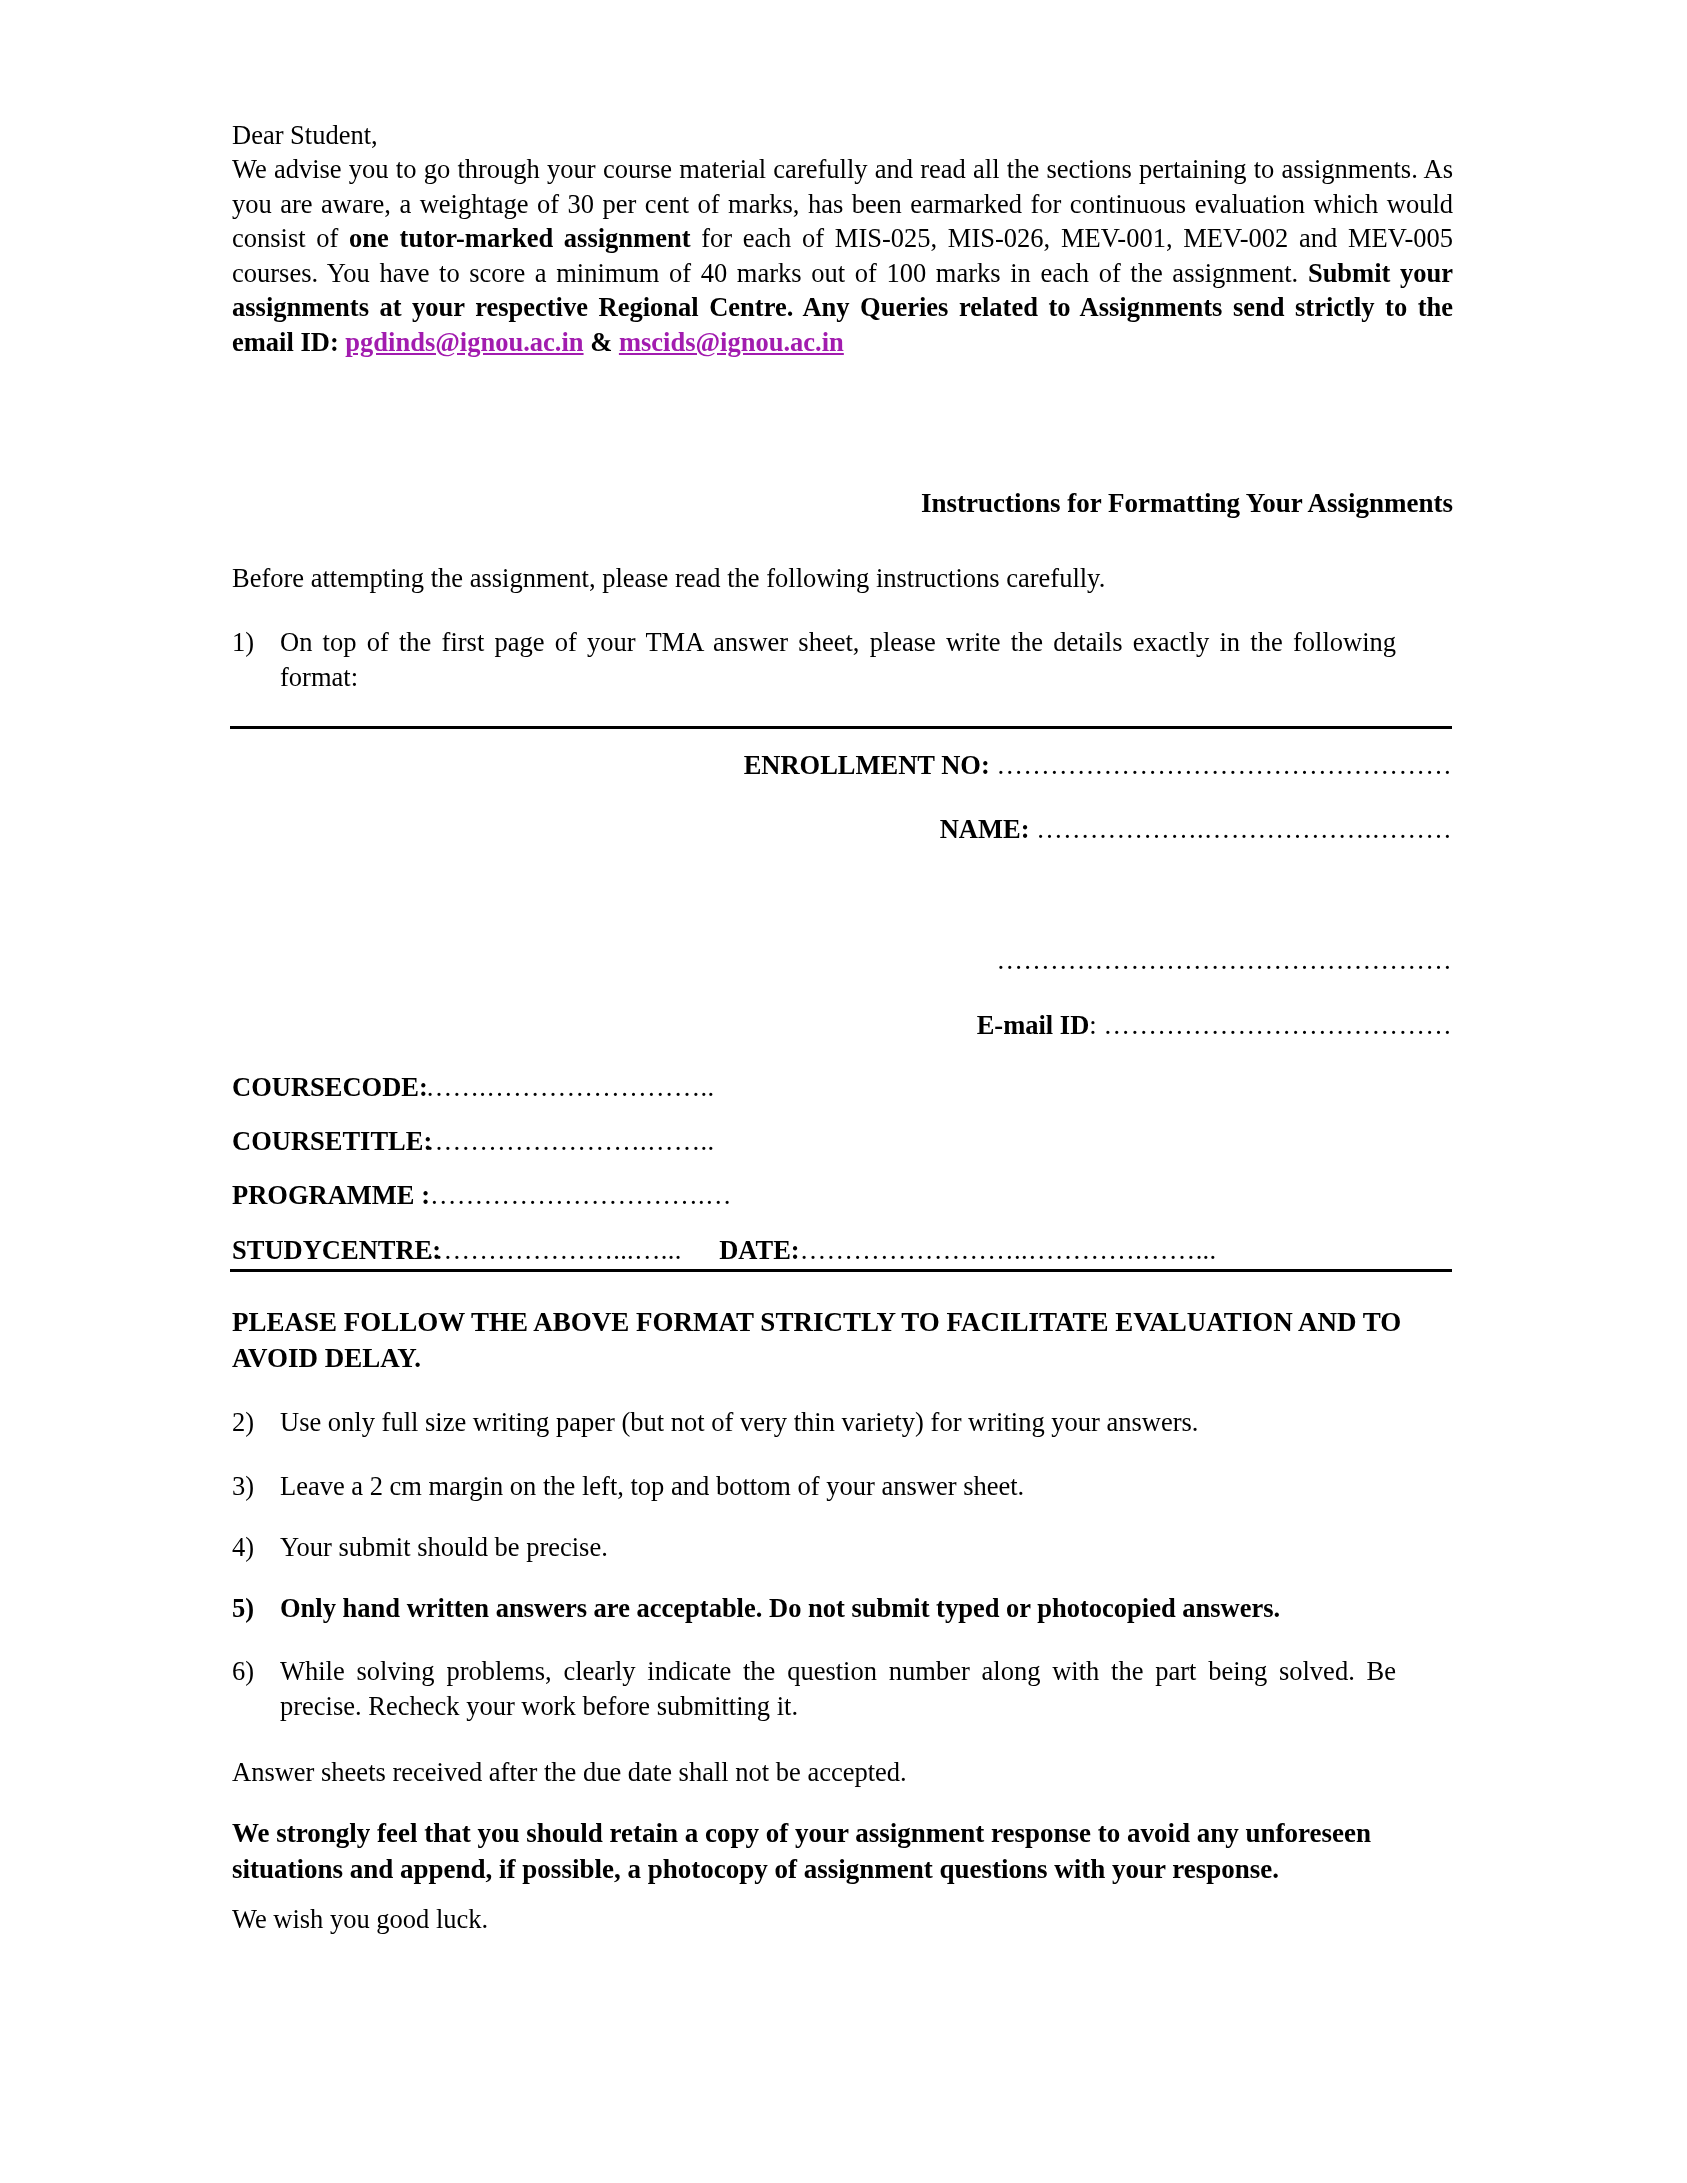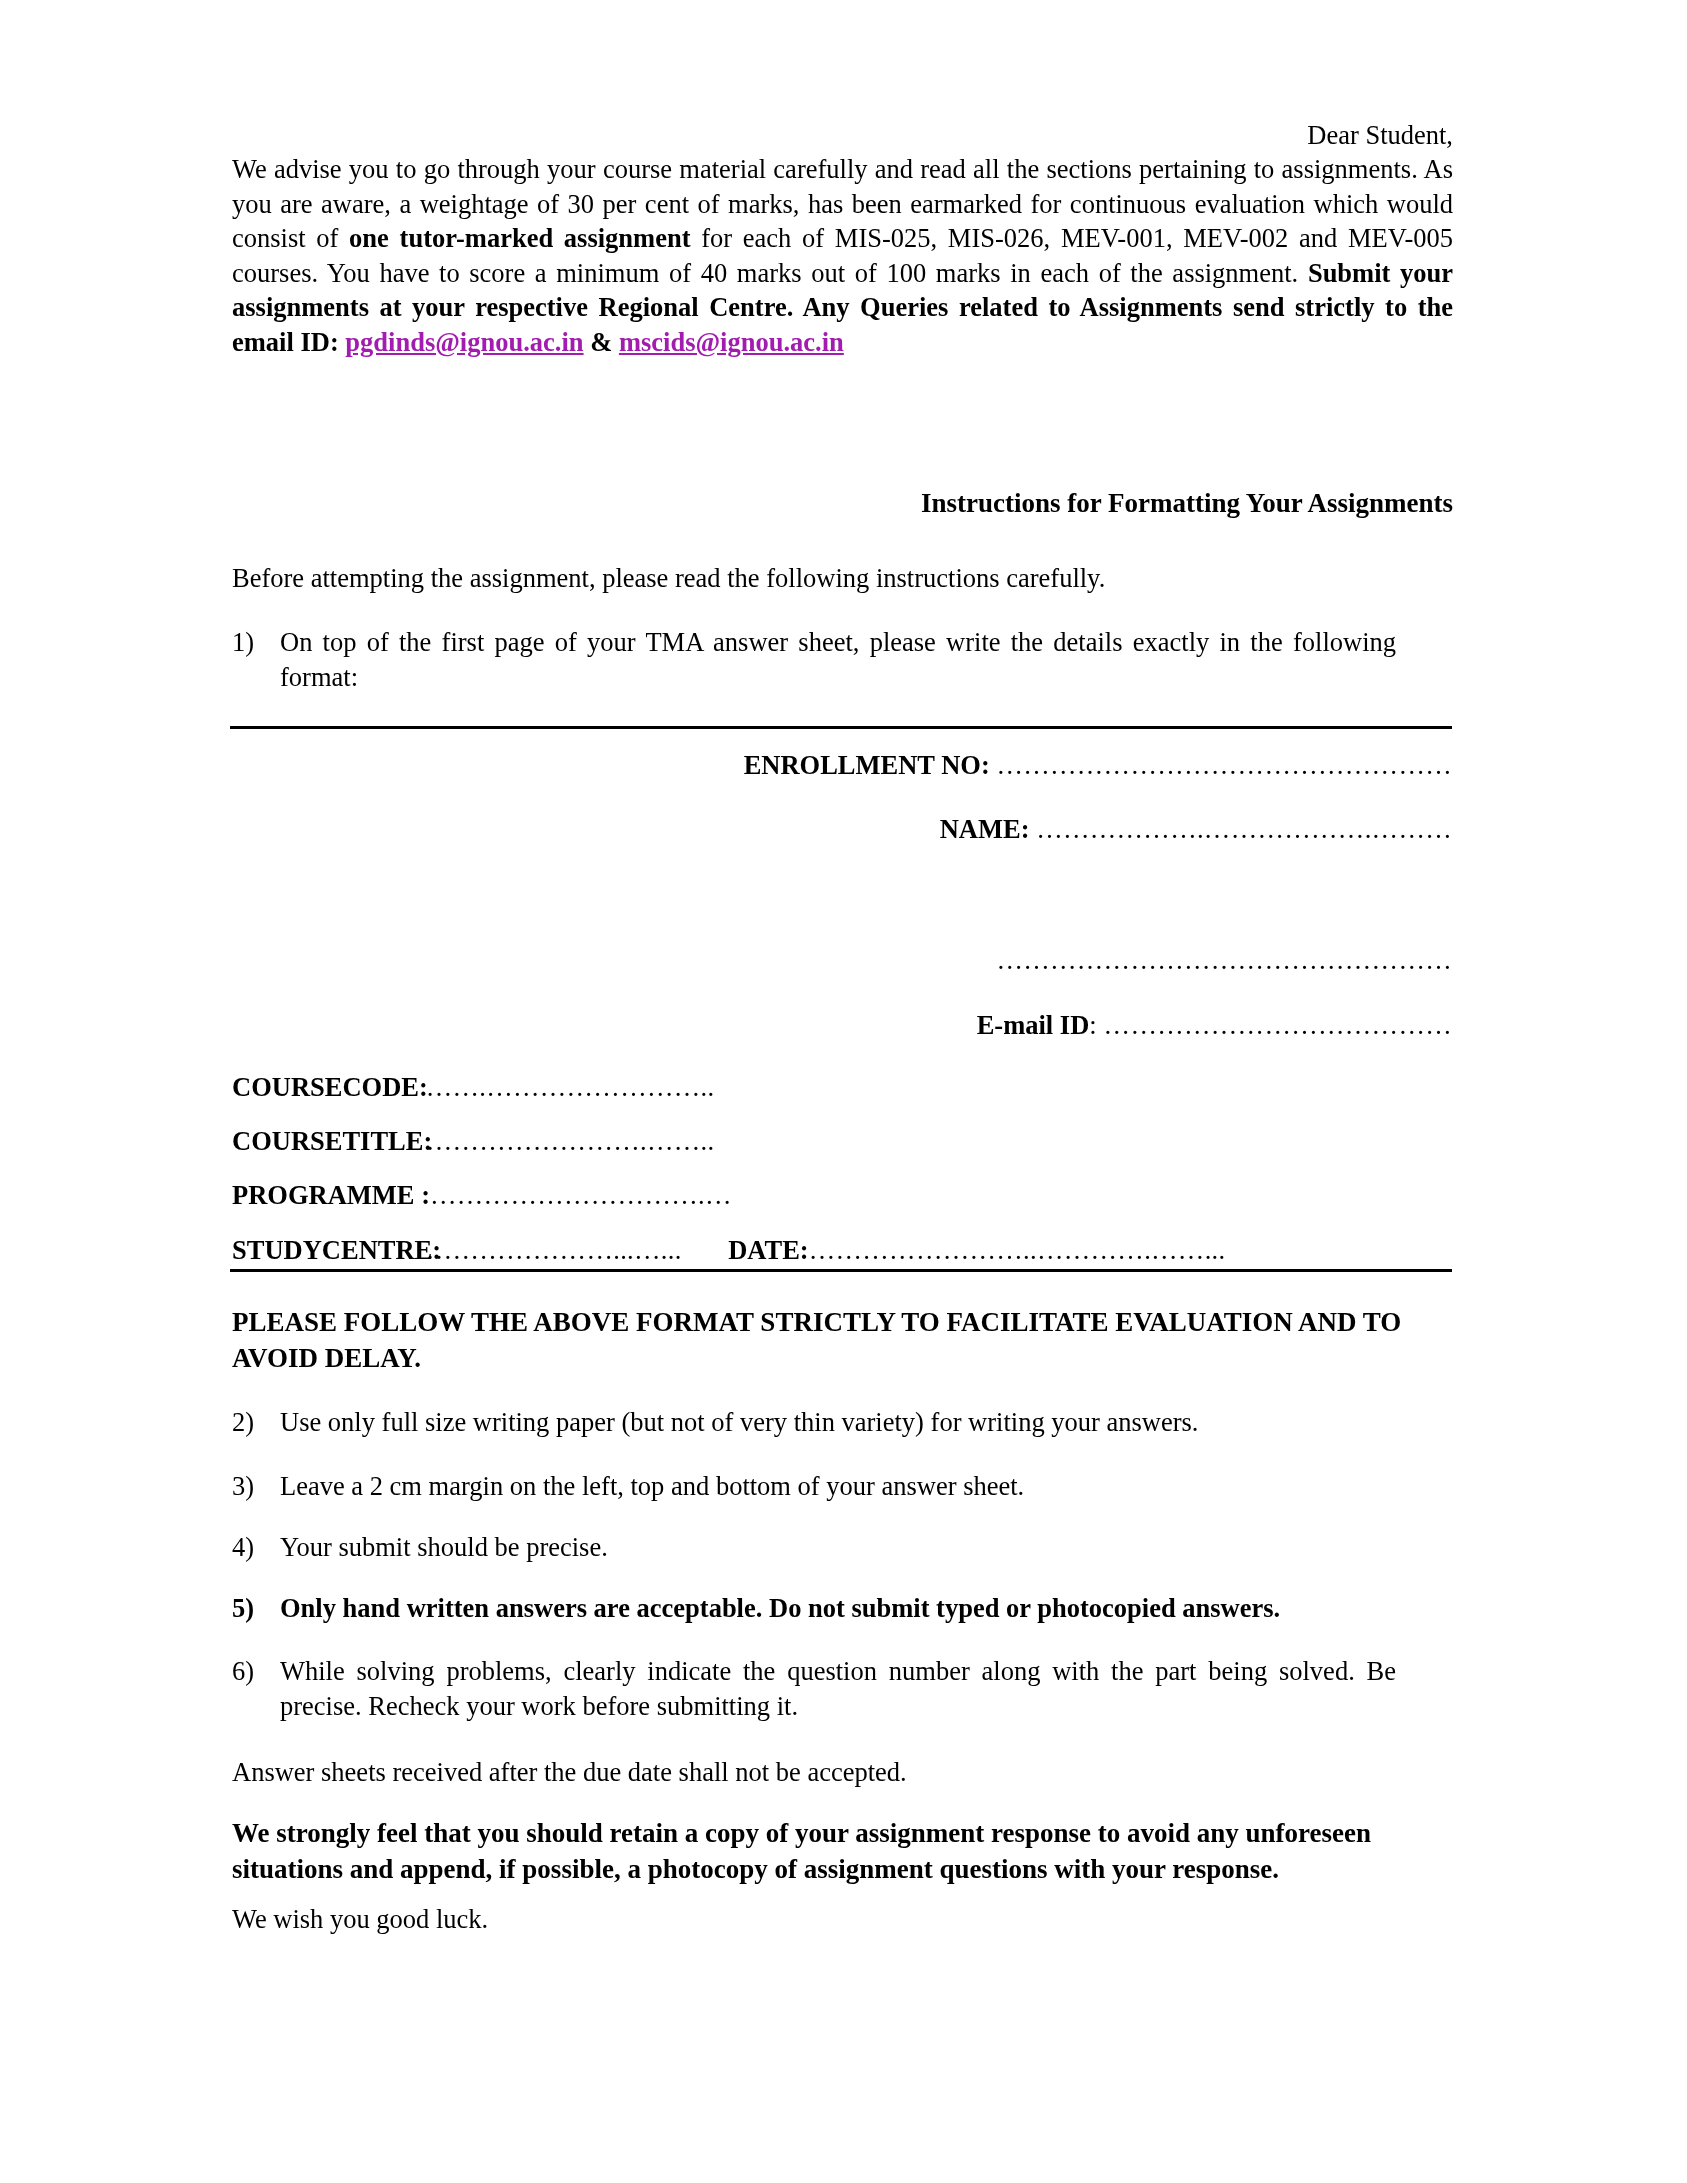--- a/index.html
+++ b/index.html
@@ -25,21 +25,21 @@
     line-height: 1.30;
   }
   .bold { font-weight: bold; }
 
   
   #intro {
     left: 232px;
     top: 118px;
     width: 1221px;
   }
-  #intro .salutation { text-align: right; }
+  #intro .salutation { text-align: left; }
   #intro .body-par { text-align: justify; text-justify: inter-word; }
   a.mail {
     color: #a21caf;
     text-decoration: underline;
     font-weight: bold;
   }
 
   
   #heading {
     left: 232px;
@@ -121,21 +121,21 @@
   #f-address2{ top: 945px; }
   #f-email   { top: 1010px; }
 
   #f-coursecode  { top: 1072px; }
   #f-coursetitle { top: 1126px; }
   #f-programme   { top: 1180px; }
   #f-studycentre { top: 1235px; }
 
   #f-studycentre .date-label {
     display: inline-block;
-    margin-left: 40px;
+    margin-left: 31px;
   }
 
   
   #please-follow {
     left: 232px;
     top: 1305px;
     width: 1191px;
     font-weight: bold;
     font-size: 27px;
     line-height: 1.32;

